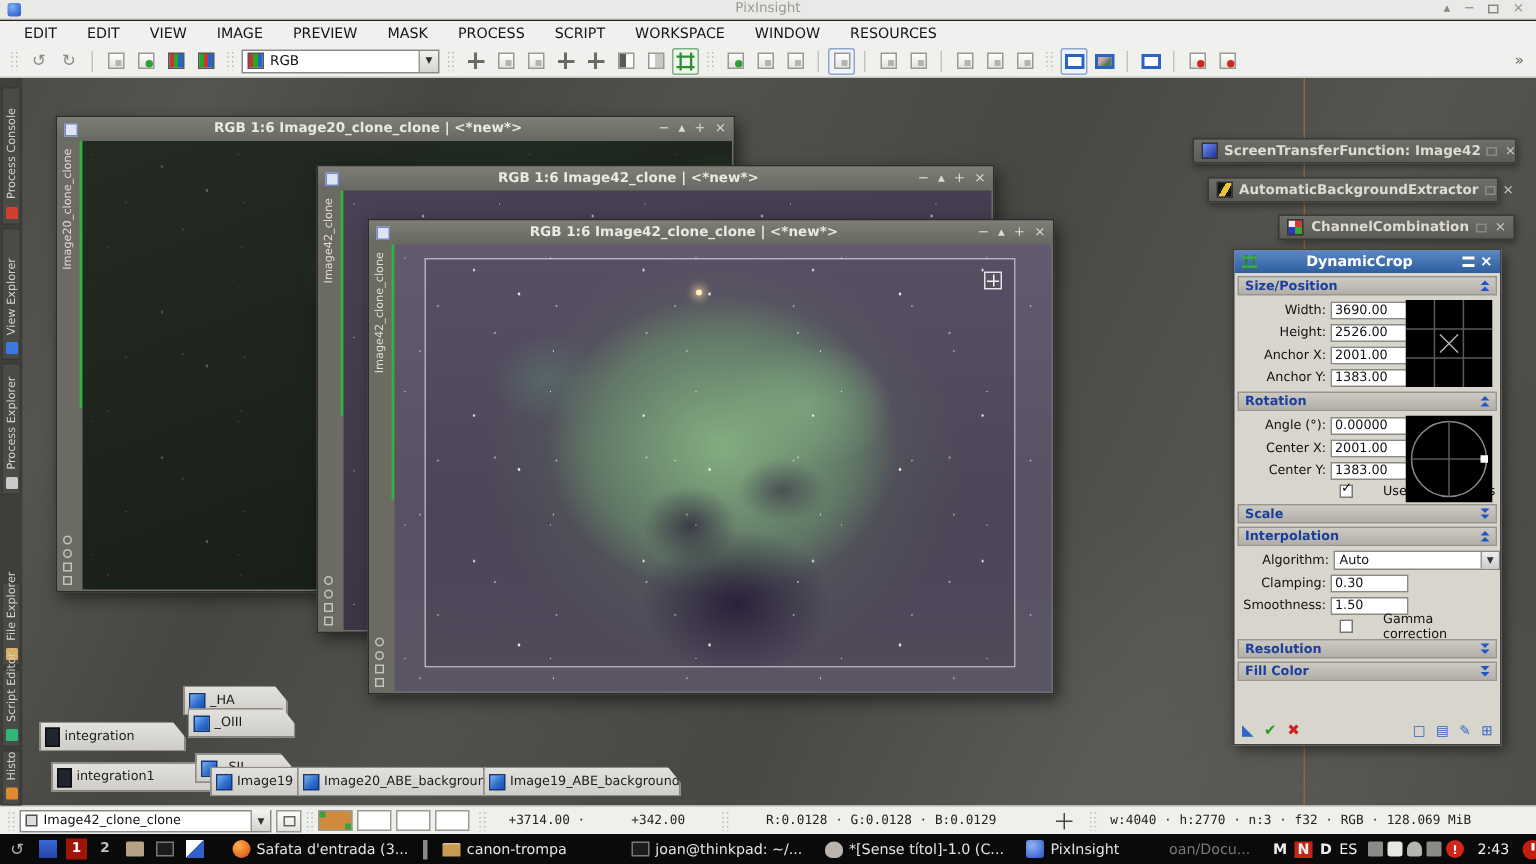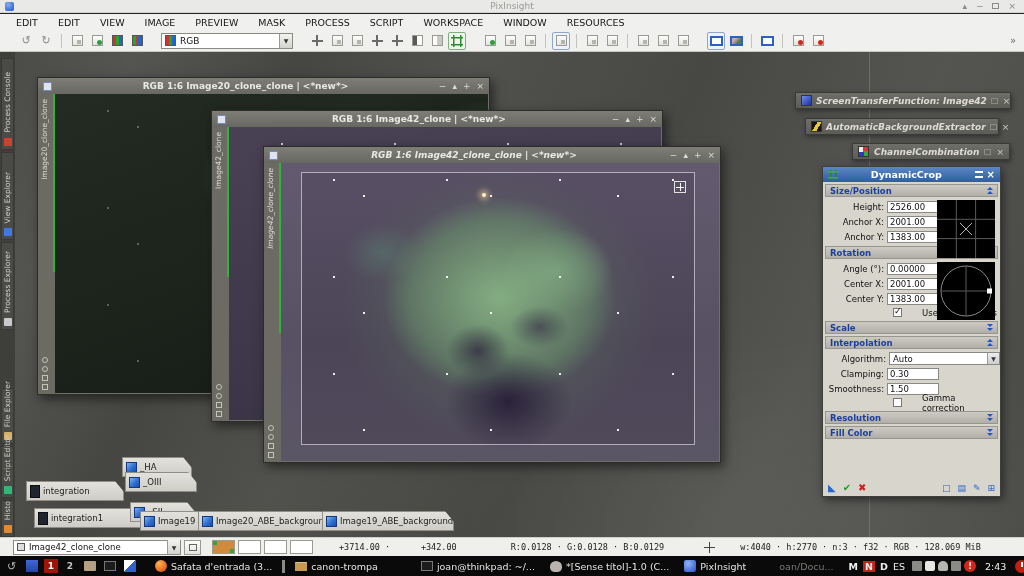--- a/index.html
+++ b/index.html
@@ -75,21 +75,21 @@
   .dtab .dic{position:absolute;left:2px;bottom:3px;width:8px;height:8px;border-radius:1px;}
   .st1{top:6px;height:92px;}  .st2{top:100px;height:88px;} .st3{top:190px;height:88px;}
   .st4{top:336px;height:56px;} .st5{top:394px;height:52px;} .st6{top:448px;height:37px;overflow:hidden;}
   .c-red{background:#d04030;} .c-blue{background:#3f78e0;} .c-gray{background:#c9c9c9;border-radius:50%;}
   .c-tan{background:#d8b06a;} .c-green{background:#30b878;} .c-orange{background:#e08a30;}
 
   
   .imgwin{position:absolute;background:#70706a;border:1px solid #2c2c2a;box-shadow:3px 4px 10px rgba(0,0,0,.5);}
   .win1{left:37px;top:25px;width:453px;height:318px;z-index:3;}
   .win2{left:211px;top:58px;width:452px;height:312px;z-index:4;}
-  .win3{left:263px;top:94px;width:458px;height:317px;z-index:5;font-style:italic;}
+  .win3{left:245px;top:94px;width:458px;height:317px;z-index:5;}
   .iw-title{height:16px;display:flex;align-items:center;padding:0 5px;gap:4px;
     background:linear-gradient(#7e7e77,#686862);}
   .iw-icon{width:9px;height:9px;background:#dfe4f2;border:1px solid #7688c9;flex:none;}
   .iw-text{flex:1;text-align:center;font-size:9px;font-weight:bold;color:#e9e9e3;white-space:nowrap;overflow:hidden;}
   .iw-ctrl{display:flex;gap:6px;font-size:9px;color:#dcdcd6;flex:none;}
   .iw-ctrl span{line-height:10px;}
   .iw-side{position:absolute;left:0;top:16px;bottom:0;width:17px;background:#6b6b64;}
   .iw-side .stripe{position:absolute;right:0;top:0;width:2px;background:#2fb53a;}
   .iw-side .vtext{position:absolute;top:5px;left:2px;writing-mode:vertical-rl;transform:rotate(180deg);
     font-size:7.5px;color:#dedcd4;white-space:nowrap;}
@@ -131,21 +131,21 @@
     border:1px solid rgba(240,240,245,.6);box-shadow:0 0 0 999px rgba(228,228,238,.08);}
   .crop-btn{position:absolute;top:8px;right:8px;width:12px;height:12px;
     border:1px solid rgba(250,250,250,.85);background:rgba(90,90,100,.25);
     background-image:linear-gradient(rgba(255,255,255,.95),rgba(255,255,255,.95)),
       linear-gradient(rgba(255,255,255,.95),rgba(255,255,255,.95));
     background-size:8px 1px,1px 8px;background-position:center;background-repeat:no-repeat;}
 
   
   .toolwin{position:absolute;height:17px;background:linear-gradient(#6f6f69,#5c5c57);
     border:1px solid #3a3a37;box-shadow:1px 2px 5px rgba(0,0,0,.4);
-    display:flex;align-items:center;padding:0 5px;gap:4px;z-index:20;font-style:italic;}
+    display:flex;align-items:center;padding:0 5px;gap:4px;z-index:20;}
   .tw-title{flex:1;text-align:center;font-size:9px;font-weight:bold;color:#dddbd3;white-space:nowrap;}
   .tw-ctrl{display:flex;gap:5px;align-items:center;color:#ccccc6;font-size:9px;}
   .tw-ic{width:11px;height:11px;flex:none;border:1px solid #333;}
   .ic-stf{background:linear-gradient(135deg,#6f8fee,#1e2f9e);}
   .ic-abe{background:linear-gradient(120deg,#151515 38%,#e8c832 38% 68%,#151515 68%);}
   .ic-cc{background:conic-gradient(#d33 0 25%, #3a3 0 50%, #33c 0 75%, #eee 0);}
   .tw-stf{left:795px;top:40px;width:216px;}
   .tw-abe{left:805px;top:66px;width:194px;}
   .tw-cc{left:852px;top:91px;width:158px;}
 
@@ -528,20 +528,24 @@
 
       <div class="dc-h">
         <span>Size/Position</span>
         <span class="chev up">
             <i></i>
             <i></i>
           </span>
       </div>
       <div class="dc-rows">
         <div class="dc-row">
+            <label class="dc-lab">Width:</label>
+          <input class="dc-in" readonly="" value="3690.00" style="">
+          </div>
+        <div class="dc-row">
             <label class="dc-lab">Height:</label>
           <input class="dc-in" readonly="" value="2526.00" style="">
           </div>
         <div class="dc-row">
             <label class="dc-lab">Anchor X:</label>
           <input class="dc-in" readonly="" value="2001.00" style="">
           </div>
         <div class="dc-row">
             <label class="dc-lab">Anchor Y:</label>
           <input class="dc-in" readonly="" value="1383.00" style="">

